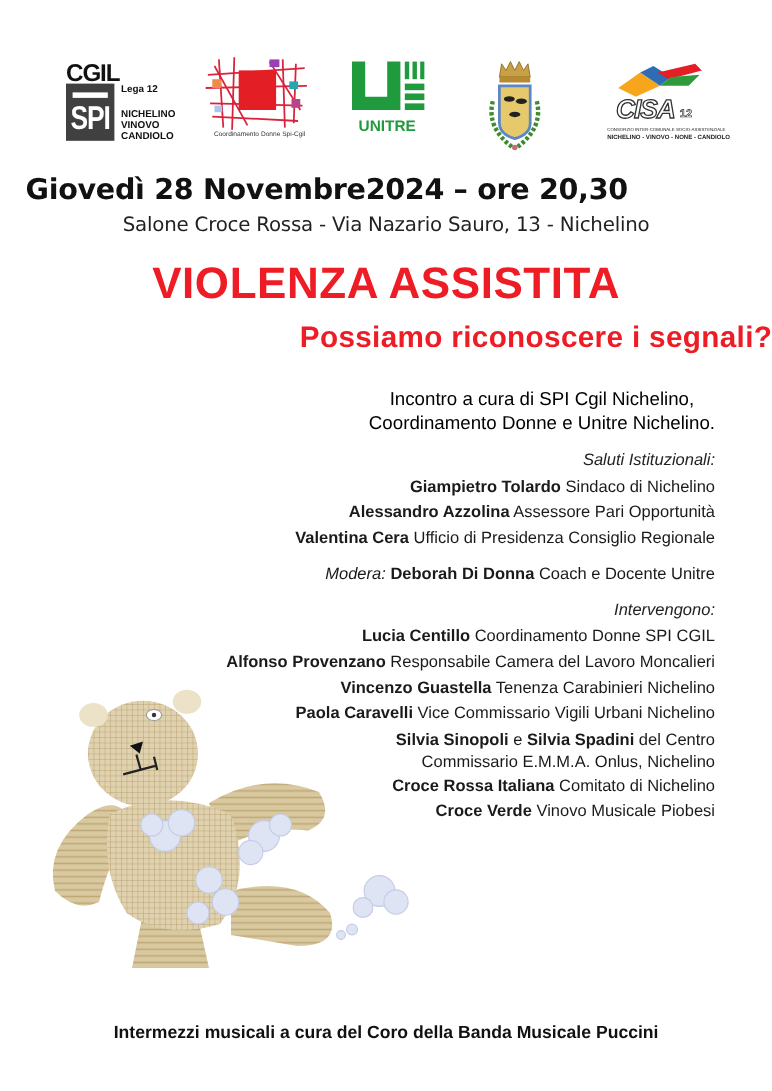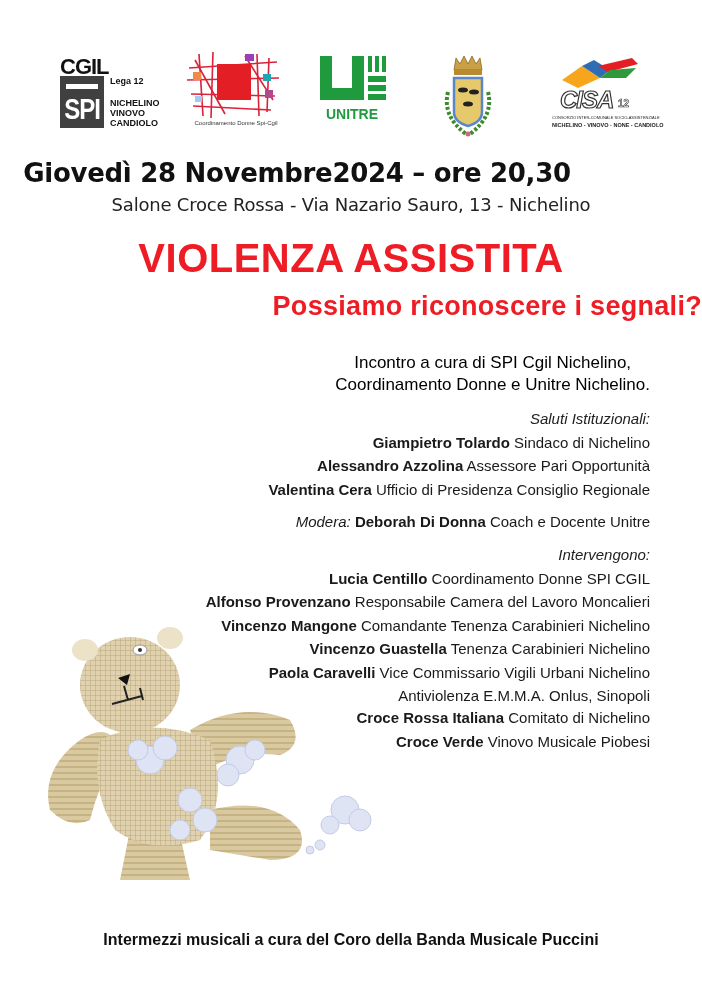--- a/index.html
+++ b/index.html
@@ -158,25 +158,25 @@
 </div>
 
 <div class="block" style="top:510px">
   <div class="row line"><i>Modera:</i> <b>Deborah Di Donna</b> <span>Coach e Docente Unitre</span></div>
 </div>
 
 <div class="block" style="top:543px">
   <div class="row label-it">Intervengono:</div>
   <div class="row line"><b>Lucia Centillo</b> <span>Coordinamento Donne SPI CGIL</span></div>
   <div class="row line"><b>Alfonso Provenzano</b> <span>Responsabile Camera del Lavoro Moncalieri</span></div>
-  <div class="row line"><b>Vincenzo Mangone</b> <span>Comandante Tenenza Carabinieri Nichelino</span></div>
   <div class="row line"><b>Vincenzo Guastella</b> <span>Tenenza Carabinieri Nichelino</span></div>
   <div class="row line"><b>Paola Caravelli</b> <span>Vice Commissario Vigili Urbani Nichelino</span></div>
   <div class="line" style="line-height:20px;padding-top:2px">
-    <div>Antiviolenza E.M.M.A. Onlus, Sinopoli</div>
+    <div><b>Silvia Sinopoli</b> <span>e</span> <b>Silvia Spadini</b> <span>del Centro</span></div>
+    <div>Commissario E.M.M.A. Onlus, Nichelino</div>
   </div>
   <div class="row line"><b>Croce Rossa Italiana</b> <span>Comitato di Nichelino</span></div>
   <div class="row line"><b>Croce Verde</b> <span>Vinovo Musicale Piobesi</span></div>
 </div>
 
 <svg class="bear" viewBox="0 0 340 260">
   <defs>
     <pattern id="cord" width="6" height="6" patternUnits="userSpaceOnUse">
       <rect width="6" height="6" fill="#d9c9a0"></rect>
       <line x1="0" y1="3" x2="6" y2="3" stroke="#bfa877" stroke-width="1.4"></line>

